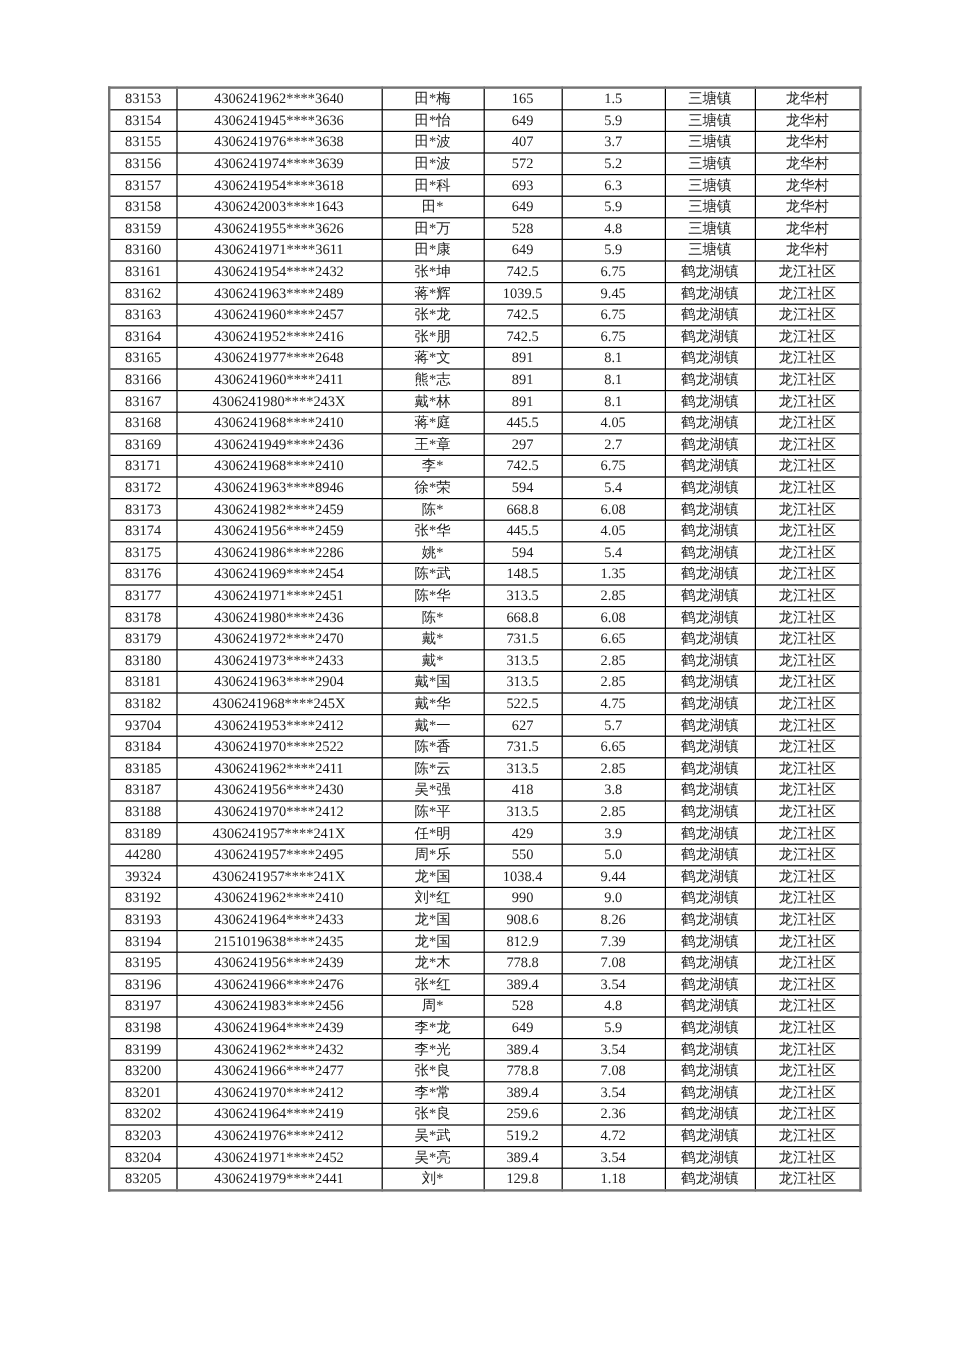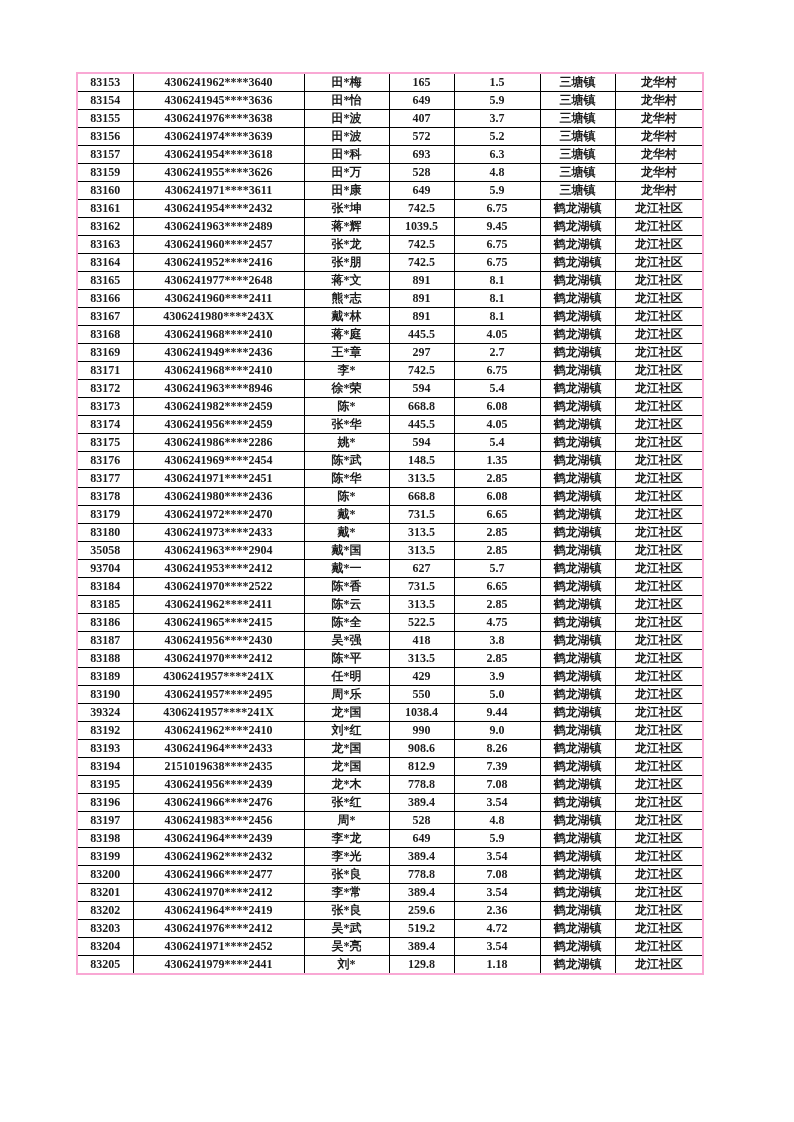--- a/index.html
+++ b/index.html
@@ -14,26 +14,25 @@
   }
   .sheet {
     position: relative;
     width: 794px;
     height: 1122px;
     background: #ffffff;
     overflow: hidden;
   }
   table.data-table {
     position: absolute;
-    left: 76px;
+    left: 90px;
     top: 72px;
     border-collapse: collapse;
     table-layout: fixed;
-    border: 2px solid #f9a8d4;
-    font-weight: bold;
+    border: 2px solid #737373;
   }
   table.data-table td {
     border: 1px solid #000000;
     height: 17px;
     padding: 0 2px;
     text-align: center;
     vertical-align: middle;
     font-size: 12px;
     line-height: 17px;
     color: #1c1c1c;
@@ -102,20 +101,29 @@
         <tr>
           <td>83157</td>
           <td>4306241954****3618</td>
           <td>田*科</td>
           <td>693</td>
           <td>6.3</td>
           <td>三塘镇</td>
           <td>龙华村</td>
         </tr>
         <tr>
+          <td>83158</td>
+          <td>4306242003****1643</td>
+          <td>田*</td>
+          <td>649</td>
+          <td>5.9</td>
+          <td>三塘镇</td>
+          <td>龙华村</td>
+        </tr>
+        <tr>
           <td>83159</td>
           <td>4306241955****3626</td>
           <td>田*万</td>
           <td>528</td>
           <td>4.8</td>
           <td>三塘镇</td>
           <td>龙华村</td>
         </tr>
         <tr>
           <td>83160</td>
@@ -291,25 +299,34 @@
         <tr>
           <td>83180</td>
           <td>4306241973****2433</td>
           <td>戴*</td>
           <td>313.5</td>
           <td>2.85</td>
           <td>鹤龙湖镇</td>
           <td>龙江社区</td>
         </tr>
         <tr>
-          <td>35058</td>
+          <td>83181</td>
           <td>4306241963****2904</td>
           <td>戴*国</td>
           <td>313.5</td>
           <td>2.85</td>
+          <td>鹤龙湖镇</td>
+          <td>龙江社区</td>
+        </tr>
+        <tr>
+          <td>83182</td>
+          <td>4306241968****245X</td>
+          <td>戴*华</td>
+          <td>522.5</td>
+          <td>4.75</td>
           <td>鹤龙湖镇</td>
           <td>龙江社区</td>
         </tr>
         <tr>
           <td>93704</td>
           <td>4306241953****2412</td>
           <td>戴*一</td>
           <td>627</td>
           <td>5.7</td>
           <td>鹤龙湖镇</td>
@@ -327,29 +344,20 @@
         <tr>
           <td>83185</td>
           <td>4306241962****2411</td>
           <td>陈*云</td>
           <td>313.5</td>
           <td>2.85</td>
           <td>鹤龙湖镇</td>
           <td>龙江社区</td>
         </tr>
         <tr>
-          <td>83186</td>
-          <td>4306241965****2415</td>
-          <td>陈*全</td>
-          <td>522.5</td>
-          <td>4.75</td>
-          <td>鹤龙湖镇</td>
-          <td>龙江社区</td>
-        </tr>
-        <tr>
           <td>83187</td>
           <td>4306241956****2430</td>
           <td>吴*强</td>
           <td>418</td>
           <td>3.8</td>
           <td>鹤龙湖镇</td>
           <td>龙江社区</td>
         </tr>
         <tr>
           <td>83188</td>
@@ -363,21 +371,21 @@
         <tr>
           <td>83189</td>
           <td>4306241957****241X</td>
           <td>任*明</td>
           <td>429</td>
           <td>3.9</td>
           <td>鹤龙湖镇</td>
           <td>龙江社区</td>
         </tr>
         <tr>
-          <td>83190</td>
+          <td>44280</td>
           <td>4306241957****2495</td>
           <td>周*乐</td>
           <td>550</td>
           <td>5.0</td>
           <td>鹤龙湖镇</td>
           <td>龙江社区</td>
         </tr>
         <tr>
           <td>39324</td>
           <td>4306241957****241X</td>

